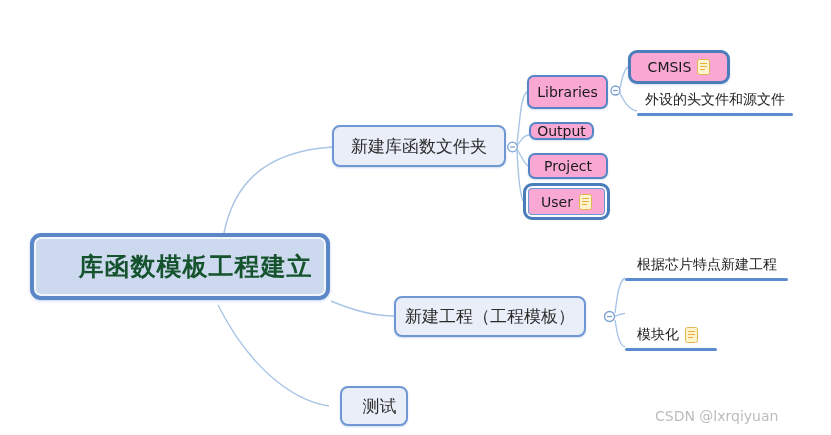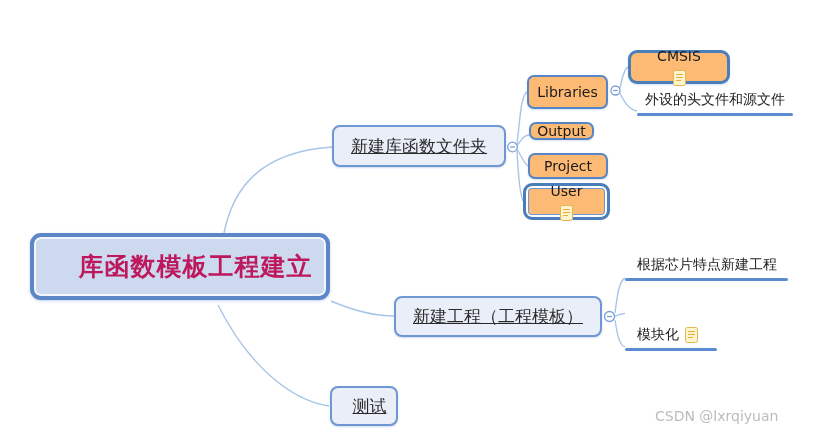--- a/index.html
+++ b/index.html
@@ -7,36 +7,36 @@
     position:relative;width:831px;height:435px;background:#ffffff;
     font-family:"DejaVu Sans","Liberation Sans",sans-serif;
     overflow:hidden;
   }
   .connector-layer{position:absolute;left:0;top:0;width:831px;height:435px;}
   .node{position:absolute;display:flex;align-items:center;justify-content:center;box-sizing:border-box;}
   .root-node{
     left:30px;top:233px;width:300px;height:67px;
     background:#cdd9ee;border:4px solid #5b87c9;border-radius:11px;
     box-shadow:inset 0 0 0 2px rgba(255,255,255,.75), 0 1px 3px rgba(91,135,201,.35);
-    color:#be185d;font-size:25px;font-weight:bold;letter-spacing:1px;
+    color:#14532d;font-size:25px;font-weight:bold;letter-spacing:1px;
     cursor:default;
     padding-left:31px;
   }
   .branch-node{
     background:#e9eef8;border:2px solid #6f97d3;border-radius:8px;
     box-shadow:0 1px 2px rgba(91,135,201,.3);
-    color:#2b2b2b;font-size:17px;text-decoration:underline;
+    color:#2b2b2b;font-size:17px;
   }
   .branch-folder{left:332px;top:125px;width:174px;height:42px;}
-  .branch-project{left:394px;top:296px;width:208px;height:41px;}
-  .branch-test{left:330px;top:386px;width:68px;height:40px;padding-left:11px;}
+  .branch-project{left:394px;top:296px;width:192px;height:41px;}
+  .branch-test{left:340px;top:386px;width:68px;height:40px;padding-left:11px;}
   .child-node{
-    background:#fdba74;border:2px solid #5585c7;border-radius:7px;
+    background:#f9a8d4;border:2px solid #5585c7;border-radius:7px;
     box-shadow:0 1px 2px rgba(91,135,201,.25);
-    color:#1a1a1a;font-size:14px;gap:6px;flex-direction:column;
+    color:#1a1a1a;font-size:14px;gap:6px;
   }
   .child-libraries{left:527px;top:75px;width:81px;height:34px;}
   .child-cmsis{left:628px;top:50px;width:102px;height:34px;border-width:3px;border-color:#4a7ebb;border-radius:9px;}
   .child-output{left:529px;top:122px;width:65px;height:18px;}
   .child-project{left:528px;top:153px;width:80px;height:26px;}
   .child-user{
     left:523px;top:183px;width:87px;height:37px;
     border:3px solid #4a7ebb;border-radius:9px;
     box-shadow:inset 0 0 0 2px #ffffff, inset 0 0 0 3px #6f97d3;
   }

